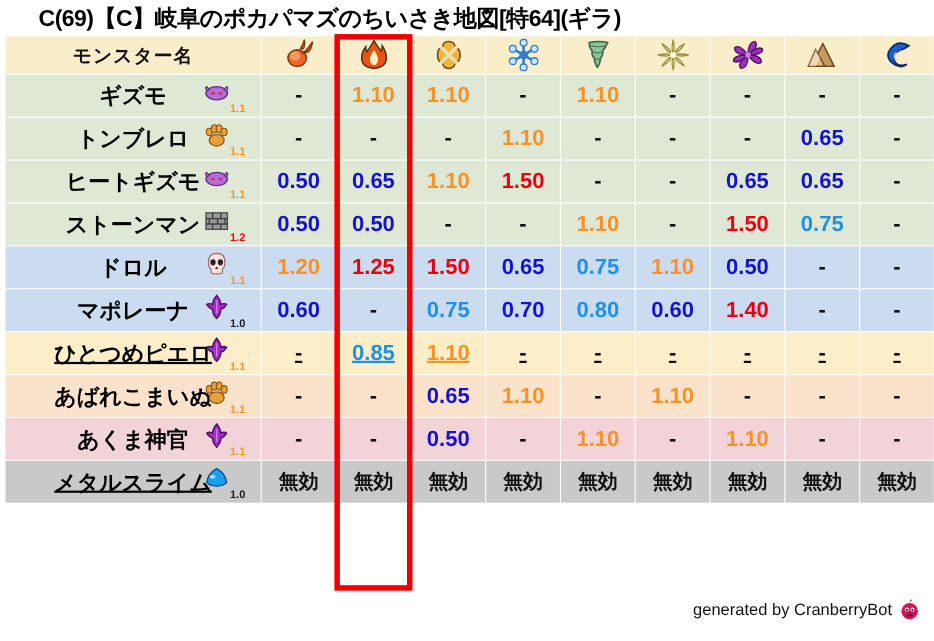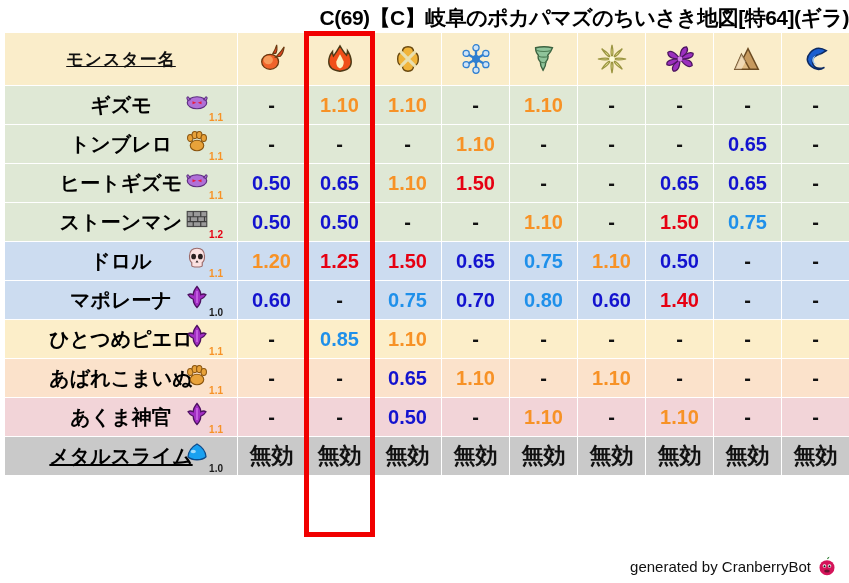--- a/index.html
+++ b/index.html
@@ -4,29 +4,30 @@
 <style>
   html,body{margin:0;padding:0;}
   body{
     width:849px;height:583px;
     background:#ffffff;
     font-family:"Liberation Sans","DejaVu Sans",sans-serif;
     overflow:hidden;
     position:relative;
   }
   #page-title{
-    text-align:right;
+    text-align:left;
     font-size:21px;
     font-weight:bold;
     color:#000000;
     letter-spacing:-0.5px;
     padding-top:4px;
     height:28px;
     line-height:28px;
     white-space:nowrap;
+    margin-left:35px;
   }
   .table-wrap{
     position:relative;
     margin:0 4px;
   }
   table.matrix{
     border-collapse:separate;
     border-spacing:1px;
     width:841px;
     table-layout:fixed;
@@ -35,22 +36,21 @@
   table.matrix td,table.matrix th{
     padding:0;
     margin:0;
     text-align:center;
     vertical-align:middle;
     font-weight:bold;
   }
   
   tr.head-row td{
     background:#faedca;
-    height:52px;
-    text-decoration:underline;
+    height:34px;
   }
   td.head-name{
     width:232px;
     font-size:17px;
     color:#111;
     font-weight:normal;
     letter-spacing:1px;
   }
   td.head-el{
     width:67px;
@@ -88,25 +88,25 @@
     line-height:10px;
   }
   td.val{
     height:38px;
     font-size:20px;
     font-weight:bold;
   }
   
   .tint-green td{background:#dfe8d5;}
   .tint-blue  td{background:#ccdcf0;}
-  .tint-yellow td{background:#fceec9;}
+  .tint-yellow td{background:#fceec9;text-decoration:underline;}
   .tint-peach td{background:#fbe2cb;}
   .tint-pink  td{background:#f2d4d8;}
   .tint-gray  td{background:#c9c9c9;}
-  .tint-gray td.val{font-size:22px;color:#111;}
+  .tint-gray td.val{font-size:18px;color:#111;}
   .tint-gray td.name-cell{font-size:20px;text-decoration:underline;}
 
   
   .c-dash  {color:#111111;}
 
   .v-orange{color:#f79226;}
   .v-red   {color:#e60012;}
   .v-dblue {color:#1313cf;}
   .v-lblue {color:#1f90ea;}
   .v-black {color:#1a1a1a;}
@@ -118,21 +118,21 @@
     width:72px;
     height:508px;
     border:5px solid #f10000;
     box-sizing:border-box;
     pointer-events:none;
     z-index:5;
   }
   #footer{
     position:absolute;
     right:12px;
-    bottom:4px;
+    bottom:16px;
     height:26px;
     display:flex;
     align-items:center;
     gap:6px;
     font-size:15px;
     color:#111;
     font-family:"Liberation Sans",sans-serif;
   }
   #footer .berry{width:20px;height:20px;}
 </style>

